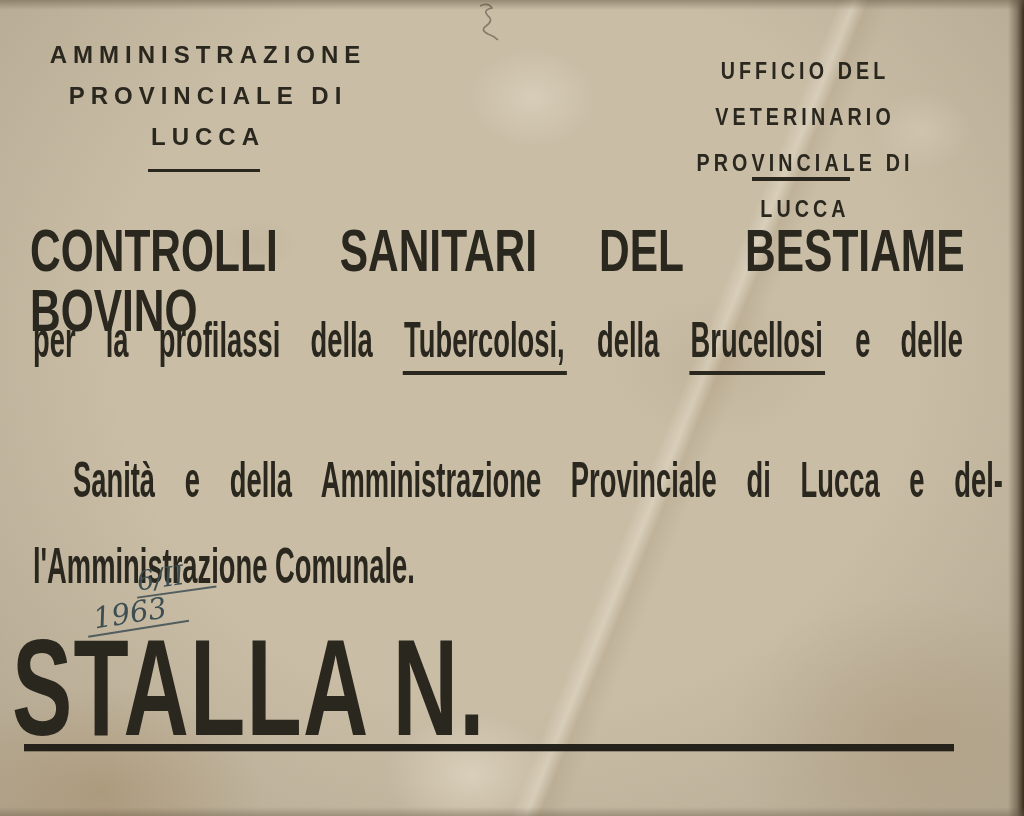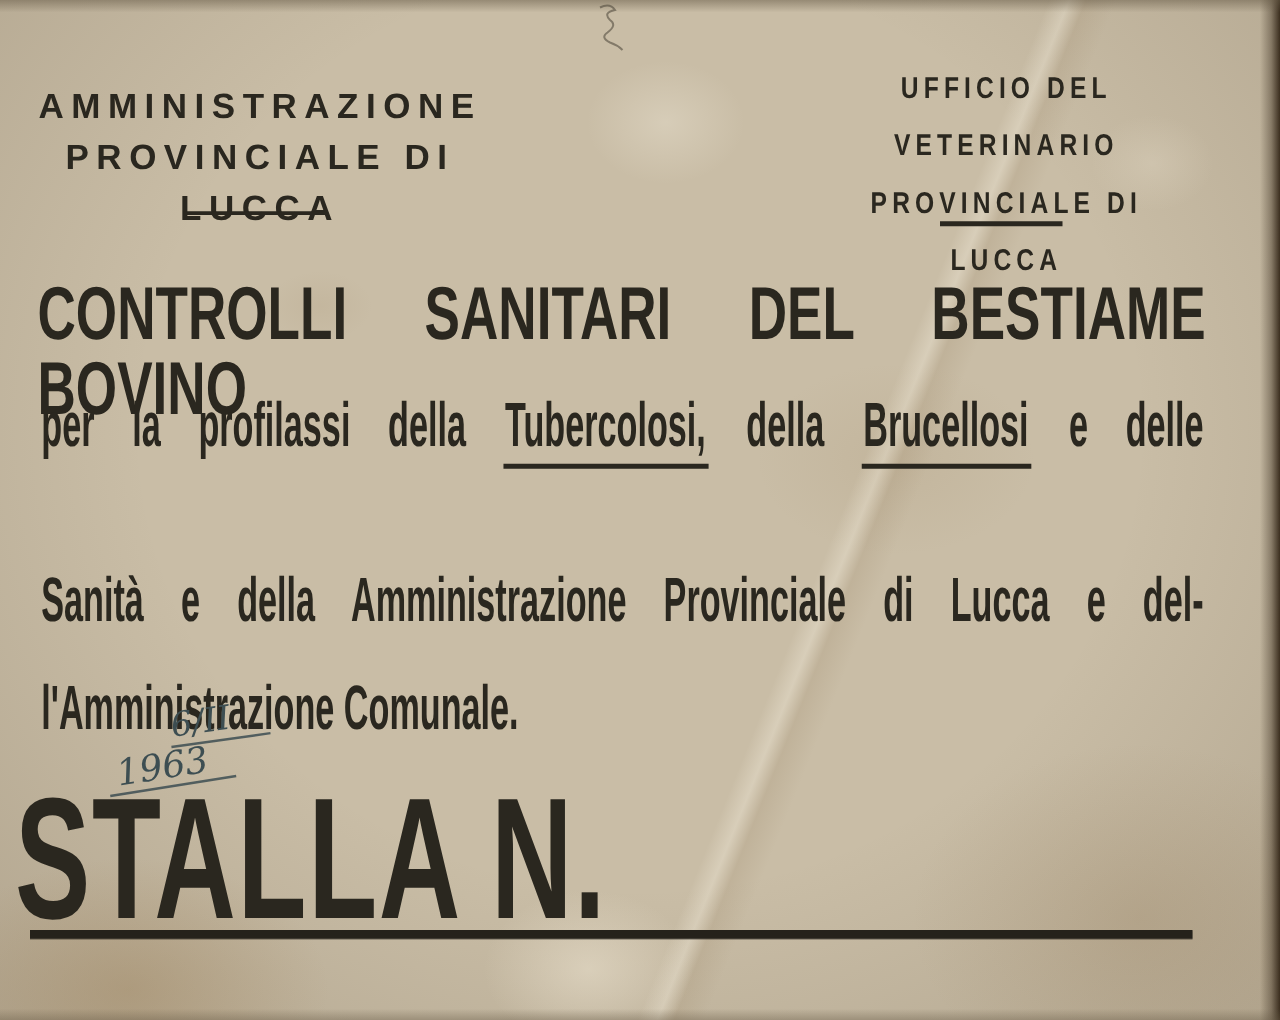--- a/index.html
+++ b/index.html
@@ -24,38 +24,38 @@
       radial-gradient(ellipse 260px 200px at 89% 90%, rgba(140,112,75,0.20), rgba(140,112,75,0) 70%),
       radial-gradient(ellipse 160px 110px at 70% 45%, rgba(150,125,88,0.12), rgba(150,125,88,0) 70%),
       radial-gradient(ellipse 60px 40px at 25% 30%, rgba(150,125,88,0.10), rgba(150,125,88,0) 70%),
       
       radial-gradient(ellipse at 50% 42%, rgba(0,0,0,0) 55%, rgba(88,73,52,0.20) 100%);
     font-family:"Liberation Sans", sans-serif;
     color:#2a271f;
   }
   
   .hdr{position:absolute;text-align:center;font-weight:bold;}
-  .hdr-left{left:28px;top:64px;width:360px;font-size:28px;letter-spacing:6px;line-height:41px;}
+  .hdr-left{left:28px;top:34px;width:360px;font-size:24px;letter-spacing:6px;line-height:41px;}
   .hdr-right{left:612px;top:48px;width:386px;font-size:24px;letter-spacing:5px;line-height:46px;transform:scaleX(0.82);transform-origin:50% 0;}
   .hdr span{display:block;}
   .bar{position:absolute;background:#2a271f;}
   .bar-left{left:148px;top:169px;width:112px;height:3px;}
   .bar-right{left:752px;top:177px;width:98px;height:4px;}
   
   .title-wrap{position:absolute;left:30px;top:221px;width:935px;height:62px;}
   .title{width:1320px;transform:scaleX(0.708);transform-origin:0 0;
          font-size:60px;font-weight:bold;line-height:60px;
          text-align:justify;text-align-last:justify;white-space:normal;}
   
   .bline{position:absolute;left:33px;width:930px;height:70px;}
   .bline .inner{width:1700px;transform:scaleX(0.547);transform-origin:0 0;
       font-size:50px;font-weight:bold;line-height:56px;
       text-align:justify;text-align-last:justify;}
   .bline.nojust .inner{text-align:left;text-align-last:left;}
-  .b1{top:312px;} .b2{top:382px;} .b3{top:452px;} .b4{top:538px;}
+  .b1{top:312px;} .b2{top:382px;} .b3{top:452px;margin-left:40px;} .b4{top:538px;}
   .u{border-bottom:4px solid #2a271f;padding:0 4px 3px 2px;}
   
   .hw{position:absolute;left:84px;top:564px;color:#3d4e52;
       font-family:"DejaVu Serif", serif;font-style:italic;transform:rotate(-4deg);}
   .hw .l1{display:inline-block;font-size:27px;line-height:28px;margin-left:52px;
       padding:0 30px 1px 2px;border-bottom:2px solid rgba(61,78,82,0.85);transform:rotate(-4deg);}
   .hw .l2{display:block;width:max-content;font-size:29px;line-height:30px;margin-top:1px;
       padding:0 20px 1px 8px;border-bottom:2px solid rgba(61,78,82,0.85);transform:rotate(-5deg);}
   
   .stalla-wrap{position:absolute;left:12px;top:628px;width:940px;height:120px;}

